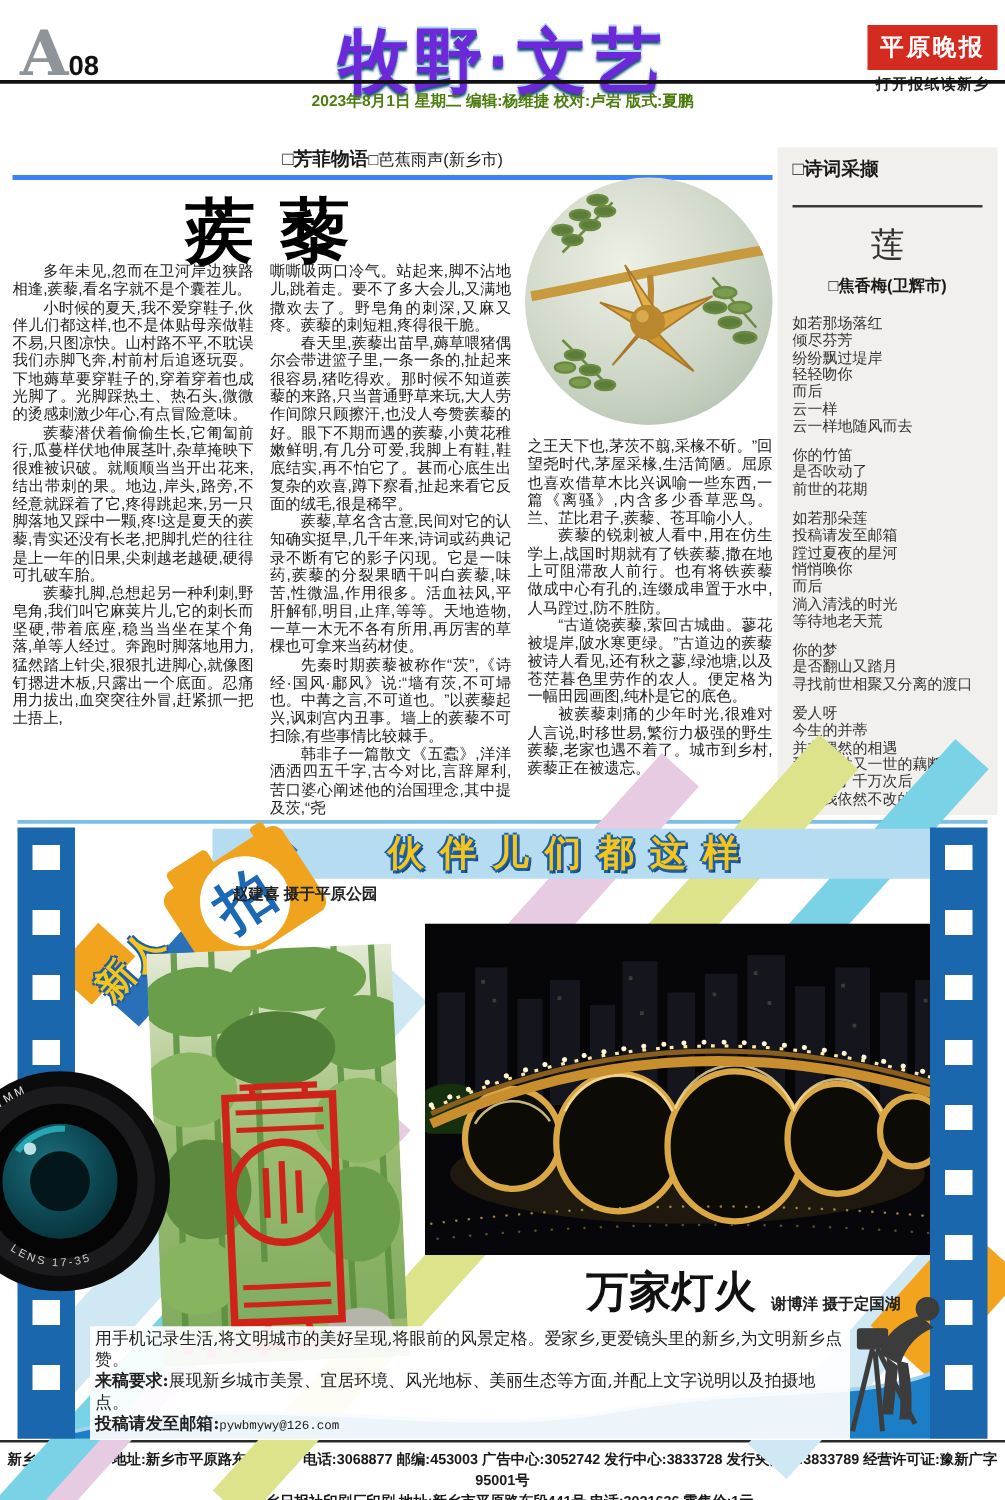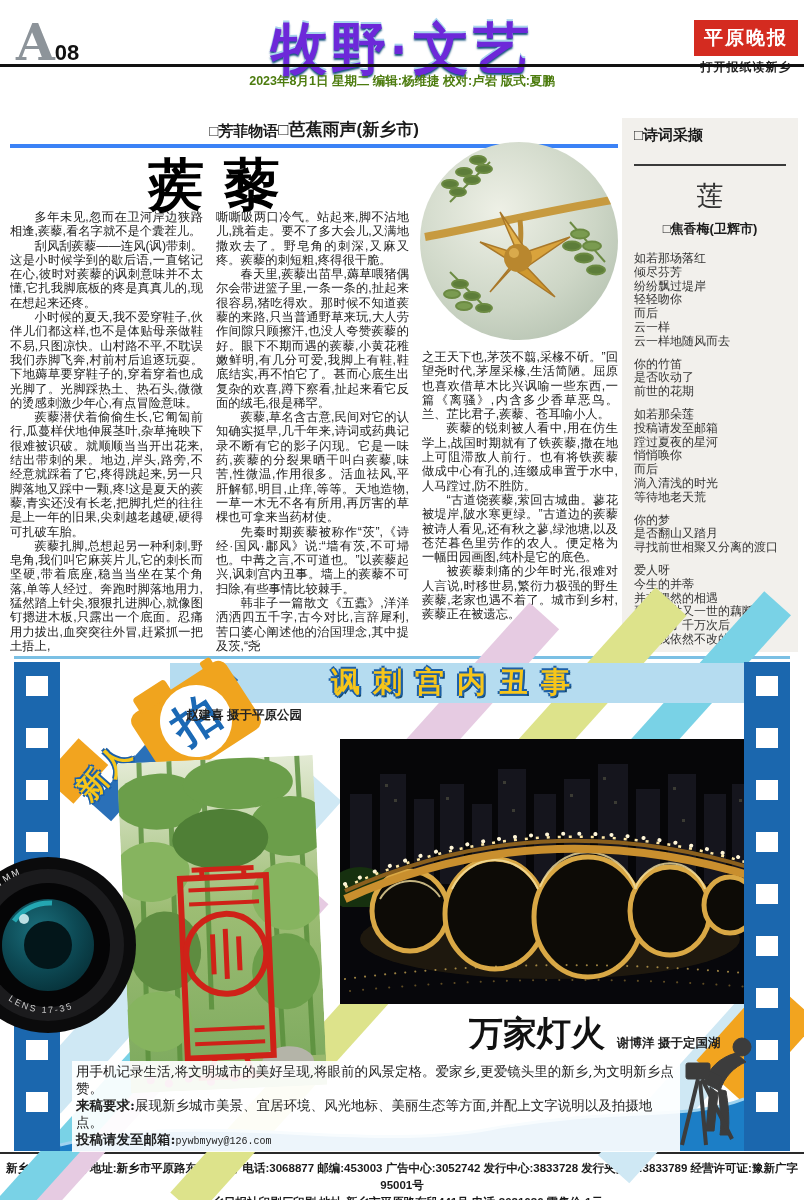--- a/index.html
+++ b/index.html
@@ -15,21 +15,21 @@
   .logo{position:absolute;right:6px;top:20px;width:104px;text-align:center;}
   .logo .box{background:#d42b20;color:#fff;font-size:19px;font-weight:bold;letter-spacing:2px;
       padding:5px 2px;font-family:"DejaVu Serif",serif;}
   .logo .slogan{font-size:12px;font-weight:bold;color:#222;margin-top:3px;letter-spacing:1px;}
   .rule1{position:absolute;left:0;right:0;top:64px;border-top:3px solid #111;}
   .dateline{position:absolute;left:0;right:0;top:73px;text-align:center;font-size:12.5px;font-weight:bold;color:#4d7c0f;}
   
   .article{position:absolute;left:10px;top:118px;width:608px;height:534px;}
   .art-head{display:flex;justify-content:center;align-items:flex-end;border-bottom:4px solid #3b82f6;padding-bottom:3px;}
   .art-head .lbl{font-size:15px;font-weight:bold;}
-  .art-head .credit{font-size:17px;font-weight:bold;}
+  .art-head .credit{font-size:13px;font-weight:normal;}
   .art-title{position:absolute;left:0;top:30px;width:408px;text-align:center;
       font-size:56px;font-weight:900;letter-spacing:0.35em;text-indent:0.35em;color:#000;}
   .circle-photo{position:absolute;right:0;top:24px;width:198px;height:198px;border-radius:50%;overflow:hidden;
       background:radial-gradient(circle at 40% 35%,#eef0e6 0%,#cdd6c6 55%,#a9b8a6 100%);}
   .cols{position:absolute;left:0;top:92px;right:0;bottom:0;}
   .col{position:absolute;overflow:hidden;font-size:12.3px;line-height:14.3px;color:#222;}
   .col p{margin:0;text-indent:2em;text-align:justify;}
   .col p.cont{text-indent:0;}
   .col1{left:0;top:0;width:193px;height:442px;}
   .col2{left:206px;top:0;width:193px;height:442px;}
@@ -140,21 +140,20 @@
           <path d="M96,118 L70,150 L92,126 Z" fill="#e2b14a" stroke="#a9782a" stroke-width="1.5"></path>
           <circle cx="98" cy="116" r="14" fill="#b9872e"></circle>
           <circle cx="94" cy="111" r="5" fill="#d9aa4c"></circle>
         </g>
       </svg>
     </div>
 
     <div class="cols">
       <div class="col col1">
         <p>多年未见,忽而在卫河岸边狭路相逢,蒺藜,看名字就不是个囊茬儿。</p>
-        <p>刮风刮蒺藜——连风(讽)带刺。这是小时候学到的歇后语,一直铭记在心,彼时对蒺藜的讽刺意味并不太懂,它扎我脚底板的疼是真真儿的,现在想起来还疼。</p>
         <p>小时候的夏天,我不爱穿鞋子,伙伴儿们都这样,也不是体贴母亲做鞋不易,只图凉快。山村路不平,不耽误我们赤脚飞奔,村前村后追逐玩耍。下地薅草要穿鞋子的,穿着穿着也成光脚了。光脚踩热土、热石头,微微的烫感刺激少年心,有点冒险意味。</p>
         <p>蒺藜潜伏着偷偷生长,它匍匐前行,瓜蔓样伏地伸展茎叶,杂草掩映下很难被识破。就顺顺当当开出花来,结出带刺的果。地边,岸头,路旁,不经意就踩着了它,疼得跳起来,另一只脚落地又踩中一颗,疼!这是夏天的蒺藜,青实还没有长老,把脚扎烂的往往是上一年的旧果,尖刺越老越硬,硬得可扎破车胎。</p>
         <p>蒺藜扎脚,总想起另一种利刺,野皂角,我们叫它麻荚片儿,它的刺长而坚硬,带着底座,稳当当坐在某个角落,单等人经过。奔跑时脚落地用力,猛然踏上针尖,狠狠扎进脚心,就像图钉摁进木板,只露出一个底面。忍痛用力拔出,血突突往外冒,赶紧抓一把土捂上,</p>
       </div>
       <div class="col col2">
         <p class="cont">嘶嘶吸两口冷气。站起来,脚不沾地儿,跳着走。要不了多大会儿,又满地撒欢去了。野皂角的刺深,又麻又疼。蒺藜的刺短粗,疼得很干脆。</p>
         <p>春天里,蒺藜出苗早,薅草喂猪偶尔会带进篮子里,一条一条的,扯起来很容易,猪吃得欢。那时候不知道蒺藜的来路,只当普通野草来玩,大人劳作间隙只顾擦汗,也没人夸赞蒺藜的好。眼下不期而遇的蒺藜,小黄花稚嫩鲜明,有几分可爱,我脚上有鞋,鞋底结实,再不怕它了。甚而心底生出复杂的欢喜,蹲下察看,扯起来看它反面的绒毛,很是稀罕。</p>
         <p>蒺藜,草名含古意,民间对它的认知确实挺早,几千年来,诗词或药典记录不断有它的影子闪现。它是一味药,蒺藜的分裂果晒干叫白蒺藜,味苦,性微温,作用很多。活血祛风,平肝解郁,明目,止痒,等等。天地造物,一草一木无不各有所用,再厉害的草棵也可拿来当药材使。</p>
         <p>先秦时期蒺藜被称作“茨”,《诗经·国风·鄘风》说:“墙有茨,不可埽也。中冓之言,不可道也。”以蒺藜起兴,讽刺宫内丑事。墙上的蒺藜不可扫除,有些事情比较棘手。</p>
         <p>韩非子一篇散文《五蠹》,洋洋洒洒四五千字,古今对比,言辞犀利,苦口婆心阐述他的治国理念,其中提及茨,“尧</p>
@@ -226,21 +225,21 @@
     <div class="stripe" style="left:36px;top:92px;width:52px;height:40px;background:#f2a41f;"></div>
 
     <div class="strip left">
         <div class="holes"></div>
       </div>
     <div class="strip right">
         <div class="holes"></div>
       </div>
 
     <div class="banner">
-      <span>讽刺宫内丑事</span>
+      <span>伙伴儿们都这样</span>
     </div>
 
     <div class="badge">
       <div class="ribbon"></div>
       <div class="cam">
         <div class="circ">
           <span>拍</span>
         </div>
       </div>
       <div class="xinren">新人</div>

